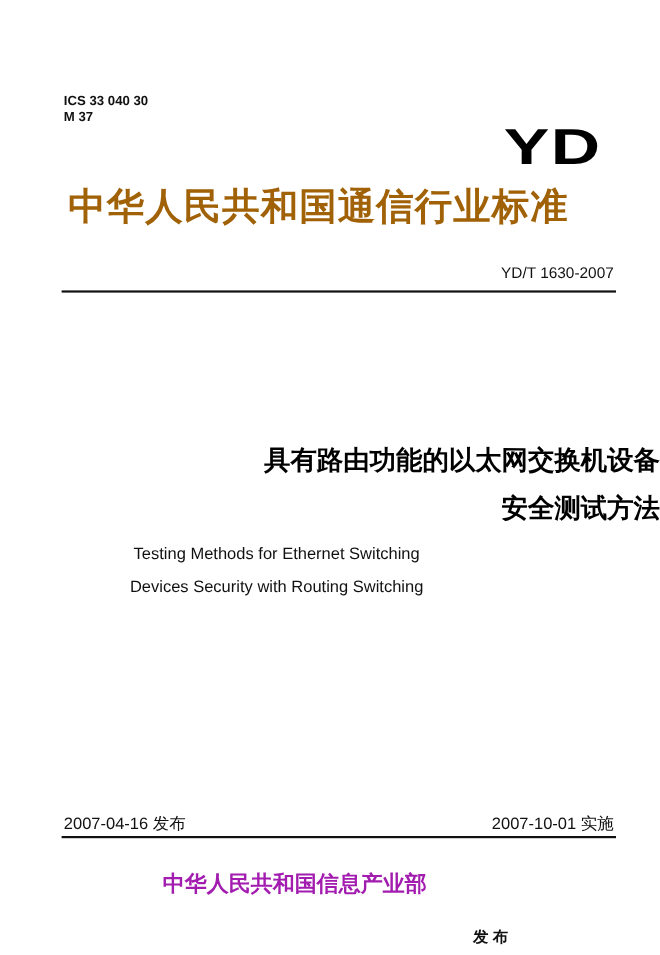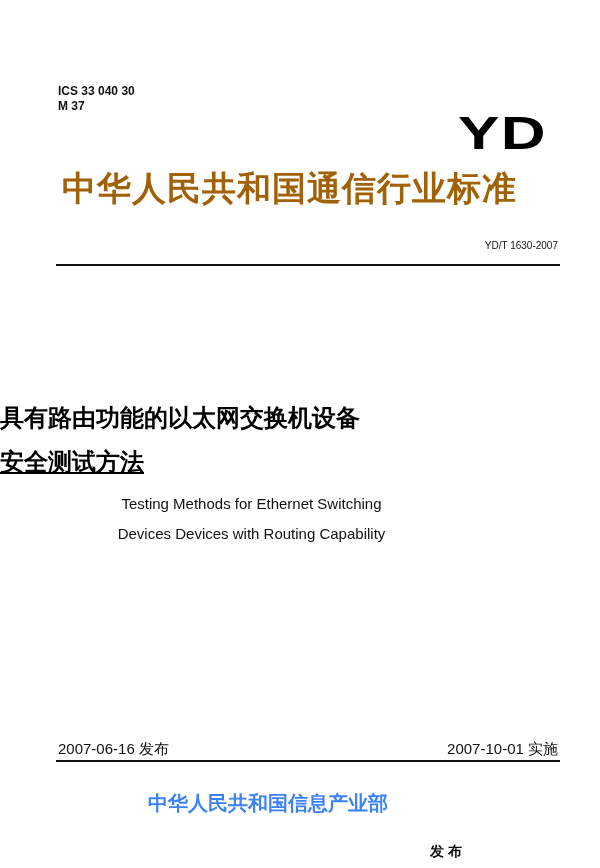--- a/index.html
+++ b/index.html
@@ -3,32 +3,32 @@
 <meta charset="utf-8">
 <style>
   html, body { margin: 0; padding: 0; }
   body { width: 600px; height: 868px; background: #ffffff; position: relative; overflow: hidden;
          font-family: "DejaVu Sans", "Liberation Sans", sans-serif; color: #111; }
   .abs { position: absolute; }
   .ics { left: 58px; top: 84px; font-size: 12px; line-height: 15px; font-family: "Liberation Sans", sans-serif; font-weight: bold; color:#111; }
   .logo { left: 458px; top: 110px; font-size: 46px; font-weight: 900; font-family: "Liberation Sans", sans-serif;
           letter-spacing: 1px; transform: scaleX(1.35); transform-origin: left top; line-height: 46px; color:#000; }
   .std-title { left: 62px; top: 168px; font-size: 34px; letter-spacing: 1px; font-weight: bold; line-height: 40px; color:#a16207; }
-  .std-no { right: 42px; top: 240px; font-size: 10px; font-family: "Liberation Sans", sans-serif; }
+  .std-no { right: 42px; top: 240px; font-size: 14px; font-family: "Liberation Sans", sans-serif; }
   .rule-top { left: 56px; top: 264px; width: 504px; height: 2px; background: #111; }
-  .cn-title { left: 0; width: 600px; text-align: left; font-size: 24px; font-weight: bold; line-height: 32px; color:#000; }
+  .cn-title { left: 0; width: 600px; text-align: right; font-size: 24px; font-weight: bold; line-height: 32px; color:#000; }
   .cn1 { top: 402px; }
-  .cn2 { top: 446px; text-decoration: underline; }
+  .cn2 { top: 446px; }
   .en-title { left: 0; width: 503px; text-align: center; font-size: 15px; font-family: "Liberation Sans", sans-serif; line-height: 20px; }
   .en1 { top: 494px; }
   .en2 { top: 524px; }
   .date-l { left: 58px; top: 740px; font-size: 15px; font-family: "Liberation Sans", sans-serif; }
   .date-r { right: 42px; top: 740px; font-size: 15px; font-family: "Liberation Sans", sans-serif; text-align: center; }
   .rule-bot { left: 56px; top: 760px; width: 504px; height: 2px; background: #111; }
-  .issuer { left: 148px; top: 790px; font-size: 20px; font-weight: bold; font-family: "DejaVu Serif", serif; color:#3b82f6; }
+  .issuer { left: 148px; top: 790px; font-size: 20px; font-weight: bold; font-family: "DejaVu Serif", serif; color:#a21caf; }
   .issuer-suffix { left: 430px; top: 795px; font-size: 14px; font-weight: bold; font-family: "DejaVu Serif", serif; letter-spacing: 4px; margin-top: 48px; }
 </style>
 </head>
 <body>
 
 <div class="abs ics">
   <div>ICS 33 040 30</div>
   <div>M 37</div>
 </div>
 
@@ -37,21 +37,21 @@
 <div class="abs std-title">中华人民共和国通信行业标准</div>
 
 <div class="abs std-no">YD/T 1630-2007</div>
 
 <div class="abs rule-top"></div>
 
 <div class="abs cn-title cn1">具有路由功能的以太网交换机设备</div>
 <div class="abs cn-title cn2">安全测试方法</div>
 
 <div class="abs en-title en1">Testing Methods for Ethernet Switching</div>
-<div class="abs en-title en2">Devices Devices with Routing Capability</div>
+<div class="abs en-title en2">Devices Security with Routing Switching</div>
 
-<div class="abs date-l">2007-06-16 发布</div>
+<div class="abs date-l">2007-04-16 发布</div>
 <div class="abs date-r">2007-10-01 实施</div>
 
 <div class="abs rule-bot"></div>
 
 <div class="abs issuer">中华人民共和国信息产业部</div>
 <div class="abs issuer-suffix">发布</div>
 
 </body></html>

